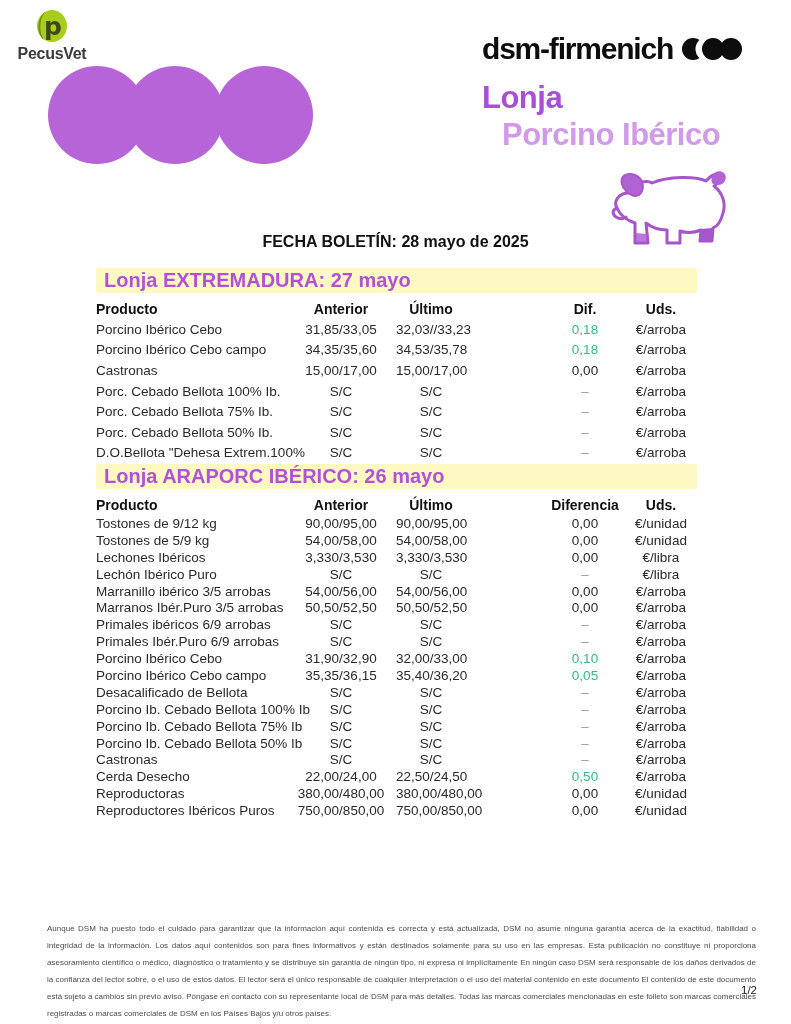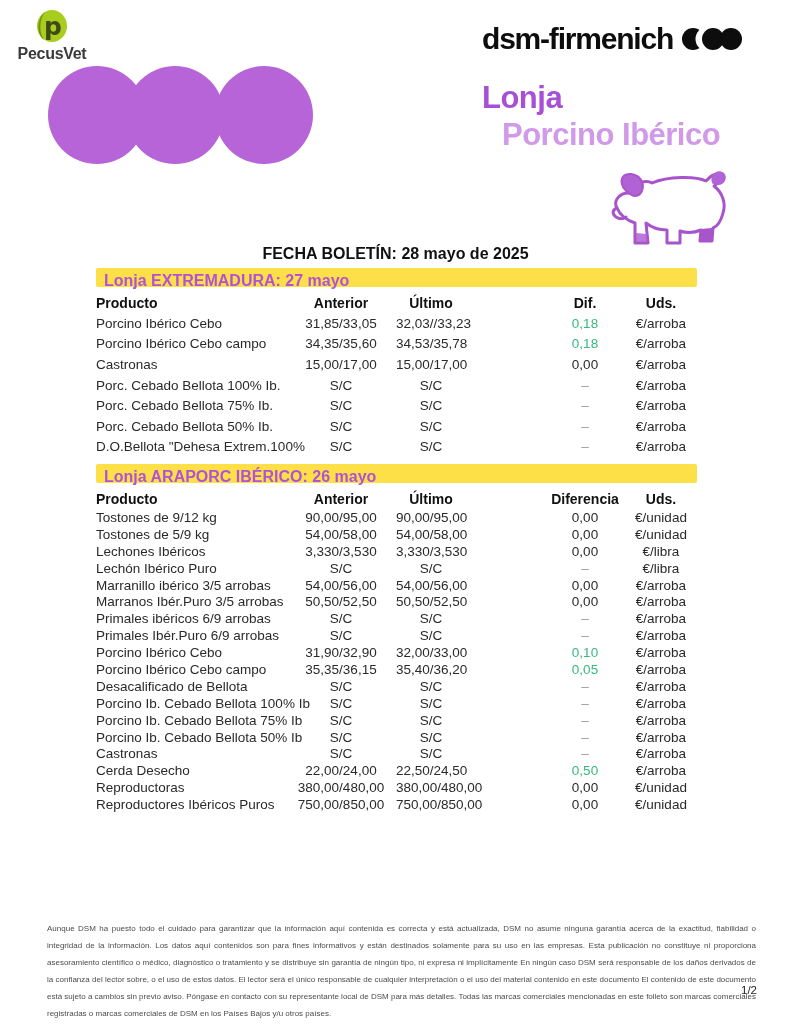--- a/index.html
+++ b/index.html
@@ -13,42 +13,42 @@
   
   .pecusvet { position:absolute; left:12px; top:8px; width:80px; text-align:center; }
   .pv-icon { width:34px; height:36px; margin:0 auto 1px auto; display:block; }
   .pv-word { font-size:16px; font-weight:bold; color:#3a3a3a; letter-spacing:-0.3px; }
 
   
   .circle { position:absolute; top:66px; width:98px; height:98px; border-radius:50%; background:#b664d8; }
   .c1 { left:48px; } .c2 { left:126px; } .c3 { left:215px; }
 
   
-  .dsm { position:absolute; left:482px; top:22px; display:flex; align-items:center; gap:9px; }
+  .dsm { position:absolute; left:482px; top:32px; display:flex; align-items:center; gap:9px; }
   .dsm-word { font-size:30px; font-weight:bold; color:#0d0d0d; letter-spacing:-1.2px; }
 
   
   .title1 { position:absolute; left:482px; top:80px;  font-size:31px; font-weight:bold; color:#a74fd6; letter-spacing:-0.5px; }
   .title2 { position:absolute; left:482px; top:117px; font-size:31px; font-weight:bold; color:#d09ae8; letter-spacing:-0.5px;margin-left:20px; }
 
   
   .pig { position:absolute; left:600px; top:166px; width:143px; height:92px; }
   .pig svg { position:absolute; left:0; top:0; }
   .pig-text { position:absolute; left:22px; top:24px; width:100px; text-align:center;
               font-size:14px; font-weight:600; color:#1c1c1c; line-height:18px; }
 
   
-  .fecha { position:absolute; left:0; top:245px; width:791px; text-align:center;
+  .fecha { position:absolute; left:0; top:233px; width:791px; text-align:center;
            font-size:16px; font-weight:bold; color:#111; }
 
   
   .tsection { position:absolute; left:96px; width:601px; }
   .sec1 { top:268px; } .sec2 { top:464px; }
-  .banner { height:19px; line-height:25px; background:#fde047; border-radius:2px;
-            padding-left:8px; font-size:16px; font-weight:bold; color:#b152d6; }
+  .banner { height:25px; line-height:25px; background:#fef9c3; border-radius:2px;
+            padding-left:8px; font-size:20px; font-weight:bold; color:#b152d6; }
   .thead, .trow { display:grid; grid-template-columns:190px 110px 149px 80px 72px; align-items:center; }
   .thead { margin-top:5px; height:21px; font-size:14px; font-weight:bold; color:#111; }
   .t1 .trow { height:20.6px; } .t2 .trow { height:16.9px; }
   .trow { font-size:13.5px; color:#2a2a2a; }
   .c-prod { white-space:nowrap; overflow:visible; }
   .c-num, .c-dif, .c-uds { text-align:center; }
   .c-ult { padding-right:79px; }
   .dif-up { color:#36b981; }
   .dif-zero { color:#2a2a2a; }
   .dif-na { color:#9a9a9a; }

